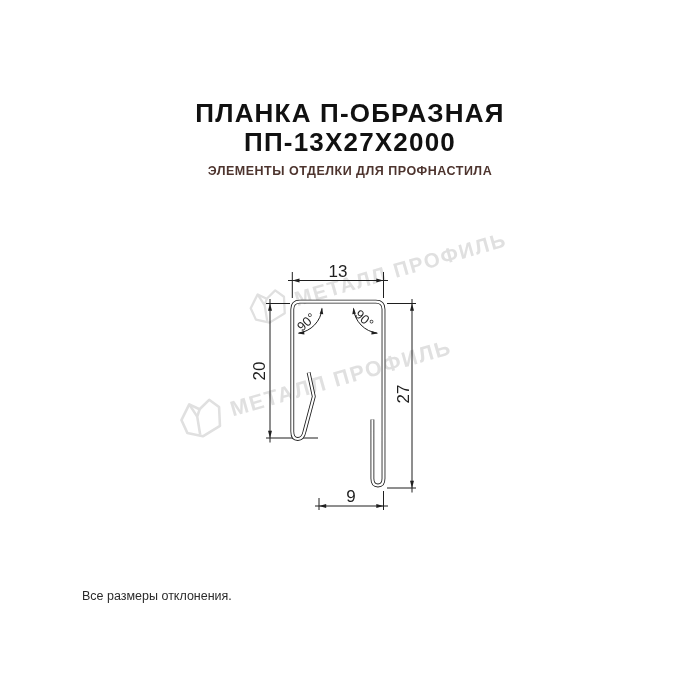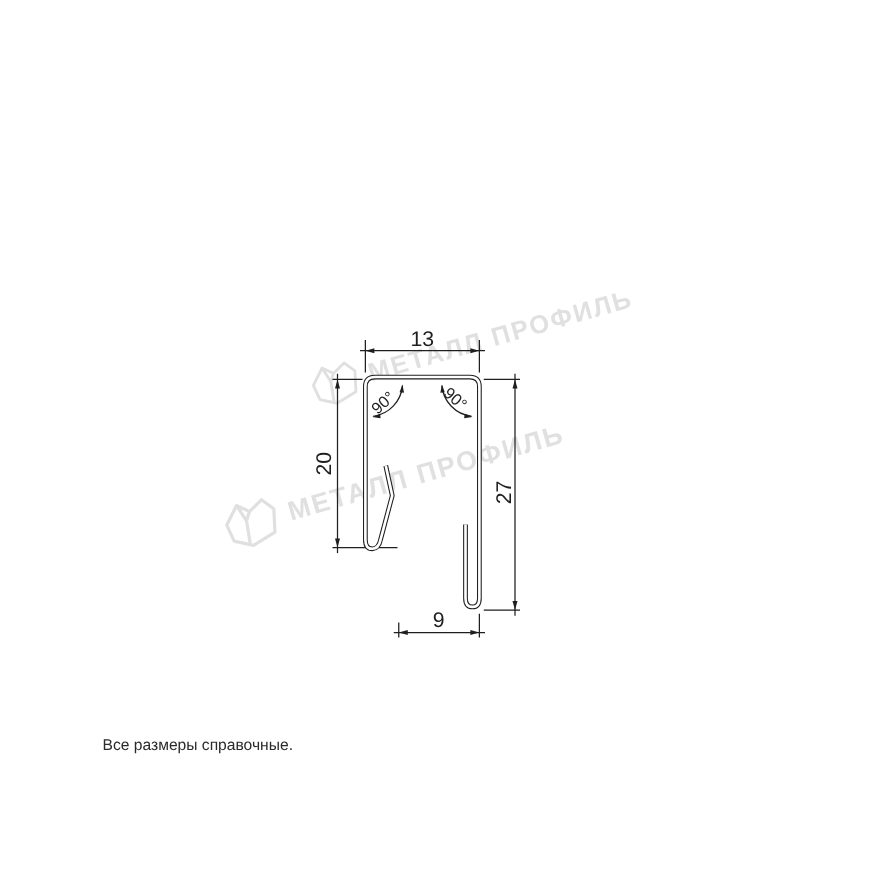--- a/index.html
+++ b/index.html
@@ -39,20 +39,25 @@
   .footer {
     position: absolute; left: 82px; top: 587px;
     font-size: 12.5px; line-height: 18px; color: #2b2b2b;
   }
 </style>
 </head>
 <body>
 
 <div class="stage">
 
+  <div class="header">
+    <div class="title-line">ПЛАНКА П-ОБРАЗНАЯ</div>
+    <div class="title-line">ПП-13Х27Х2000</div>
+    <div class="subtitle">ЭЛЕМЕНТЫ ОТДЕЛКИ ДЛЯ ПРОФНАСТИЛА</div>
+  </div>
 
   <div class="watermark wm-1">
     <svg width="42" height="38" viewBox="0 0 44 40">
       <g fill="none" stroke="#e0e0e0" stroke-width="2.4" stroke-linejoin="round">
         <path d="M 4,16 L 15,4 L 23,11 L 34,5 L 41,14 L 37,31 L 19,36 L 6,29 Z"></path>
         <path d="M 15,4 L 19,17 L 23,11 M 19,17 L 17,34"></path>
       </g>
     </svg>
     <span class="wm-text">МЕТАЛЛ ПРОФИЛЬ</span>
   </div>
@@ -125,16 +130,16 @@
       <text class="dim-text" x="337.9" y="276.5" text-anchor="middle">13</text>
       <text class="dim-text" transform="translate(264.5,371) rotate(-90)" text-anchor="middle">20</text>
       <text class="dim-text" transform="translate(408.5,394) rotate(-90)" text-anchor="middle">27</text>
       <text class="dim-text" x="351" y="501.5" text-anchor="middle">9</text>
       <text class="angle-text" transform="translate(302,332) rotate(-42)">90°</text>
       <text class="angle-text" transform="translate(354,315.5) rotate(42)">90°</text>
     </g>
   </svg>
 
   <div class="footer">
-    <div>Все размеры справочные.</div>
+    <div>Все размеры отклонения.</div>
   </div>
 
 </div>
 
 </body></html>

